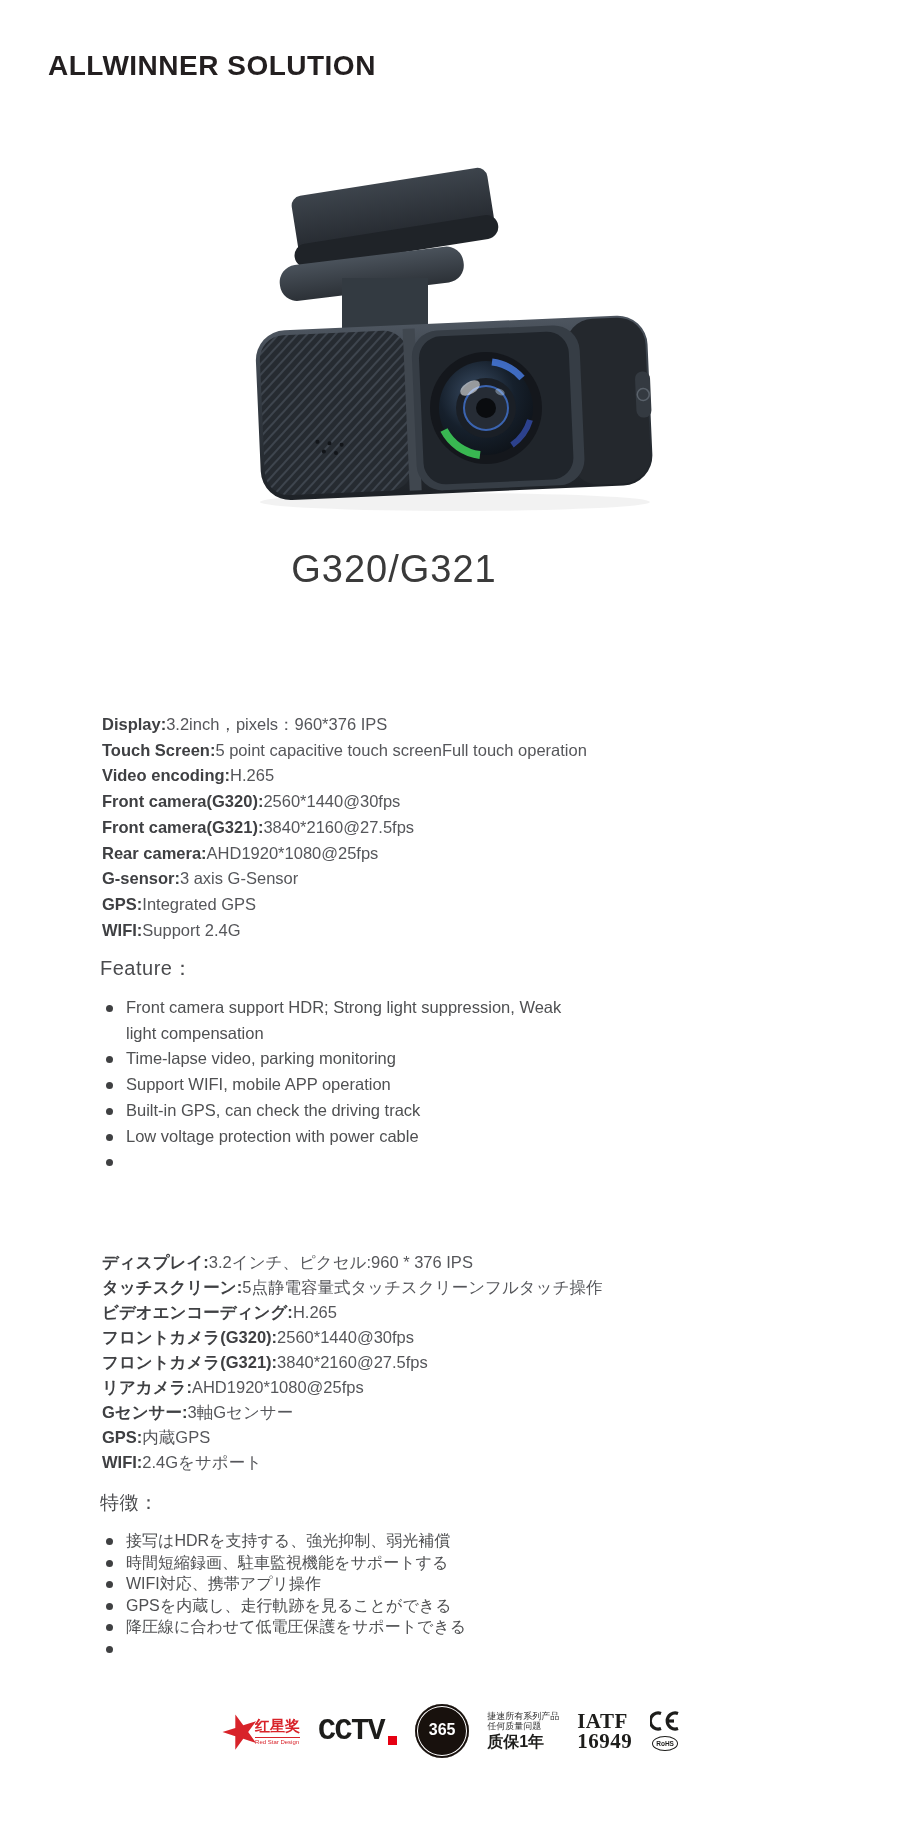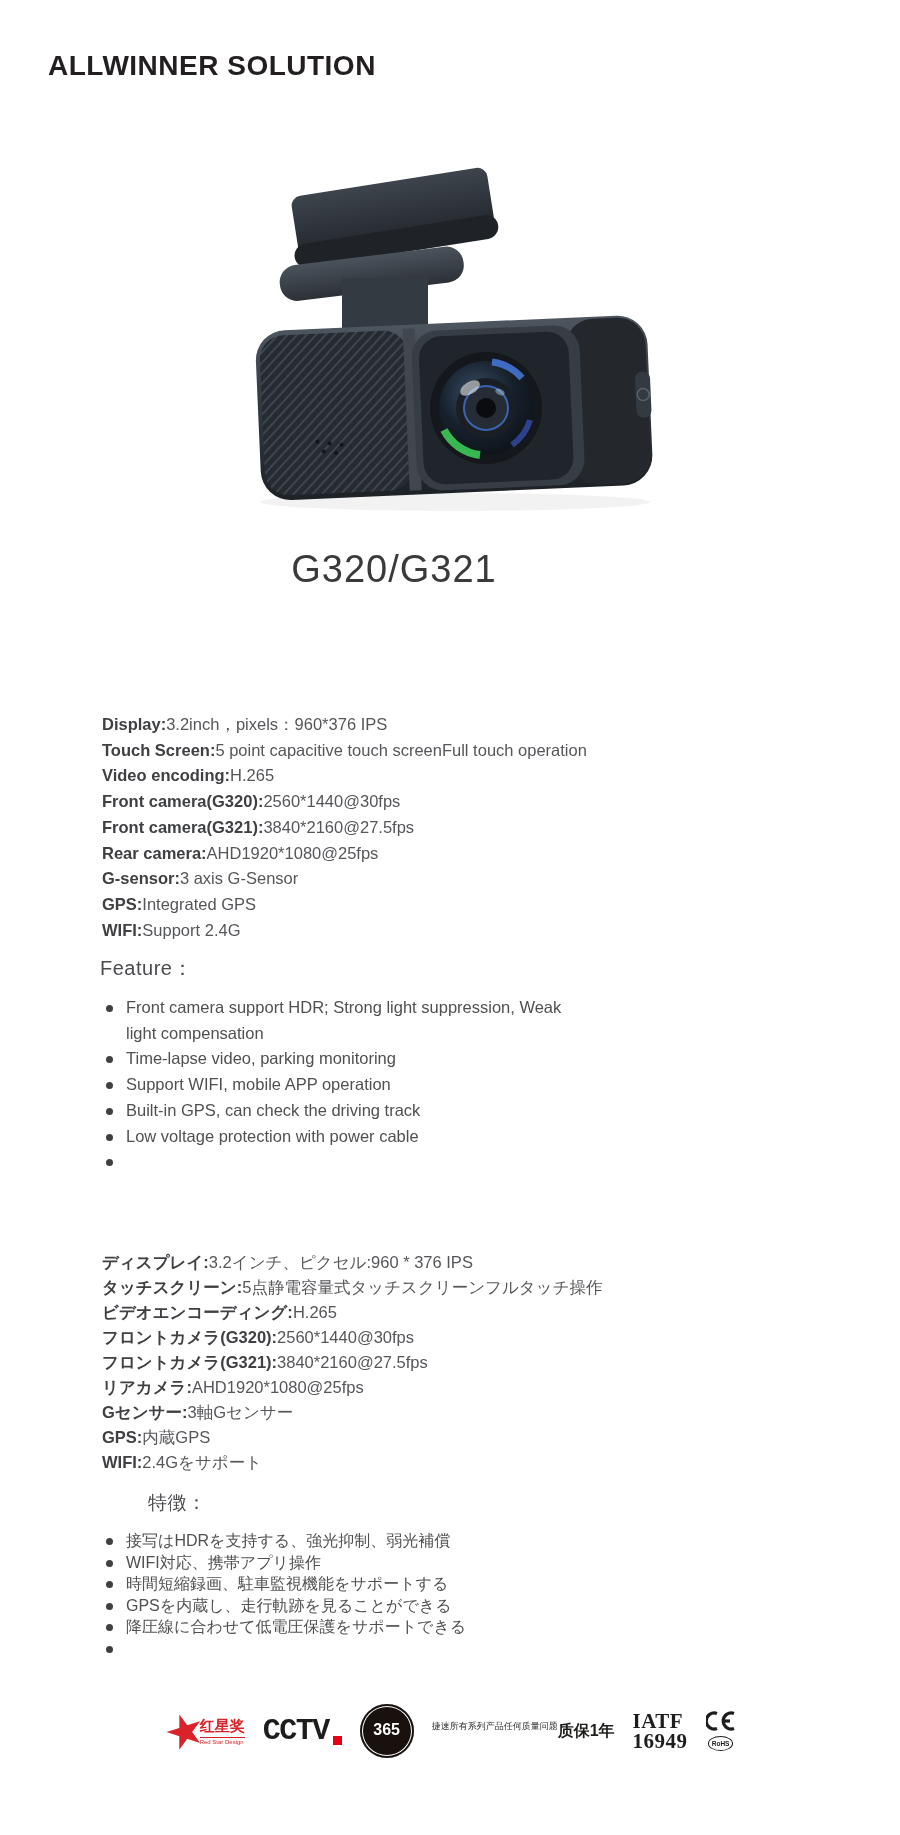--- a/index.html
+++ b/index.html
@@ -19,21 +19,21 @@
   }
   
   .spec-block{position:absolute;left:102px;font-size:16.5px;line-height:25.7px;color:#55565a;}
   .spec-block.en{top:712px;}
   .spec-block.jp{top:1250px;line-height:25px;}
   .spec-line b{color:#3f4043;font-weight:700;}
   .feature-heading{
     position:absolute;left:100px;font-size:20px;color:#4a4b4e;letter-spacing:.5px;
   }
   .feature-heading.en{top:955px;}
-  .feature-heading.jp{top:1490px;font-size:19px;margin-left:48px;}
+  .feature-heading.jp{top:1490px;font-size:19px;}
   ul.feature-list{
     position:absolute;left:104px;margin:0;padding:0;list-style:none;
   }
   ul.feature-list.en{top:995px;width:500px;font-size:16.5px;line-height:25.7px;}
   ul.feature-list.jp{top:1530px;width:560px;font-size:16px;line-height:21.5px;}
   ul.feature-list li{display:flex;align-items:flex-start;}
   .dot{
     flex:0 0 auto;width:7px;height:7px;border-radius:50%;background:#3f4042;
     margin-right:13px;margin-left:2px;
   }
@@ -58,21 +58,21 @@
   .cctv-dot{display:inline-block;width:9px;height:9px;background:#e60012;margin-left:4px;margin-bottom:3px;}
   .badge365{
     width:54px;height:54px;border-radius:50%;background:#18110d;color:#fff;
     display:flex;flex-direction:column;align-items:center;justify-content:center;
     box-shadow:inset 0 0 0 2px #18110d, inset 0 0 0 3px #ffffff;
     gap:32px;
   }
   .badge-top{font-size:5px;letter-spacing:1px;}
   .badge-num{font-size:16px;font-weight:700;line-height:16px;}
   .badge-day{font-size:5px;letter-spacing:1px;border-top:.5px solid #fff;padding-top:1px;}
-  .warranty{display:flex;flex-direction:row;align-items:flex-start;line-height:1.15;}
+  .warranty{display:flex;flex-direction:column;align-items:flex-start;line-height:1.15;}
   .warranty .w-small{font-size:9px;color:#2e2e2e;}
   .warranty .w-big{font-size:16px;font-weight:800;color:#1d1d1b;margin-top:1px;}
   .iatf{font-family:"Liberation Serif","DejaVu Serif",serif;font-weight:700;
     font-size:21px;line-height:20px;color:#1d1d1b;letter-spacing:.5px;}
   .ce-rohs{display:flex;flex-direction:column;align-items:center;gap:5px;}
   .rohs{
     font-size:6.5px;font-weight:700;color:#1d1d1b;border:1.3px solid #1d1d1b;
     border-radius:50%;padding:3px 3px;
   }
 </style>
@@ -208,25 +208,25 @@
 
 <div class="feature-heading jp">特徴：</div>
 
 <ul class="feature-list jp">
   <li>
       <span class="dot"></span>
       <span class="txt">接写はHDRを支持する、強光抑制、弱光補償</span>
     </li>
   <li>
       <span class="dot"></span>
+      <span class="txt">時間短縮録画、駐車監視機能をサポートする</span>
+    </li>
+  <li>
+      <span class="dot"></span>
       <span class="txt">WIFI対応、携帯アプリ操作</span>
-    </li>
-  <li>
-      <span class="dot"></span>
-      <span class="txt">時間短縮録画、駐車監視機能をサポートする</span>
     </li>
   <li>
       <span class="dot"></span>
       <span class="txt">GPSを内蔵し、走行軌跡を見ることができる</span>
     </li>
   <li>
       <span class="dot"></span>
       <span class="txt">降圧線に合わせて低電圧保護をサポートできる</span>
     </li>
   <li>

